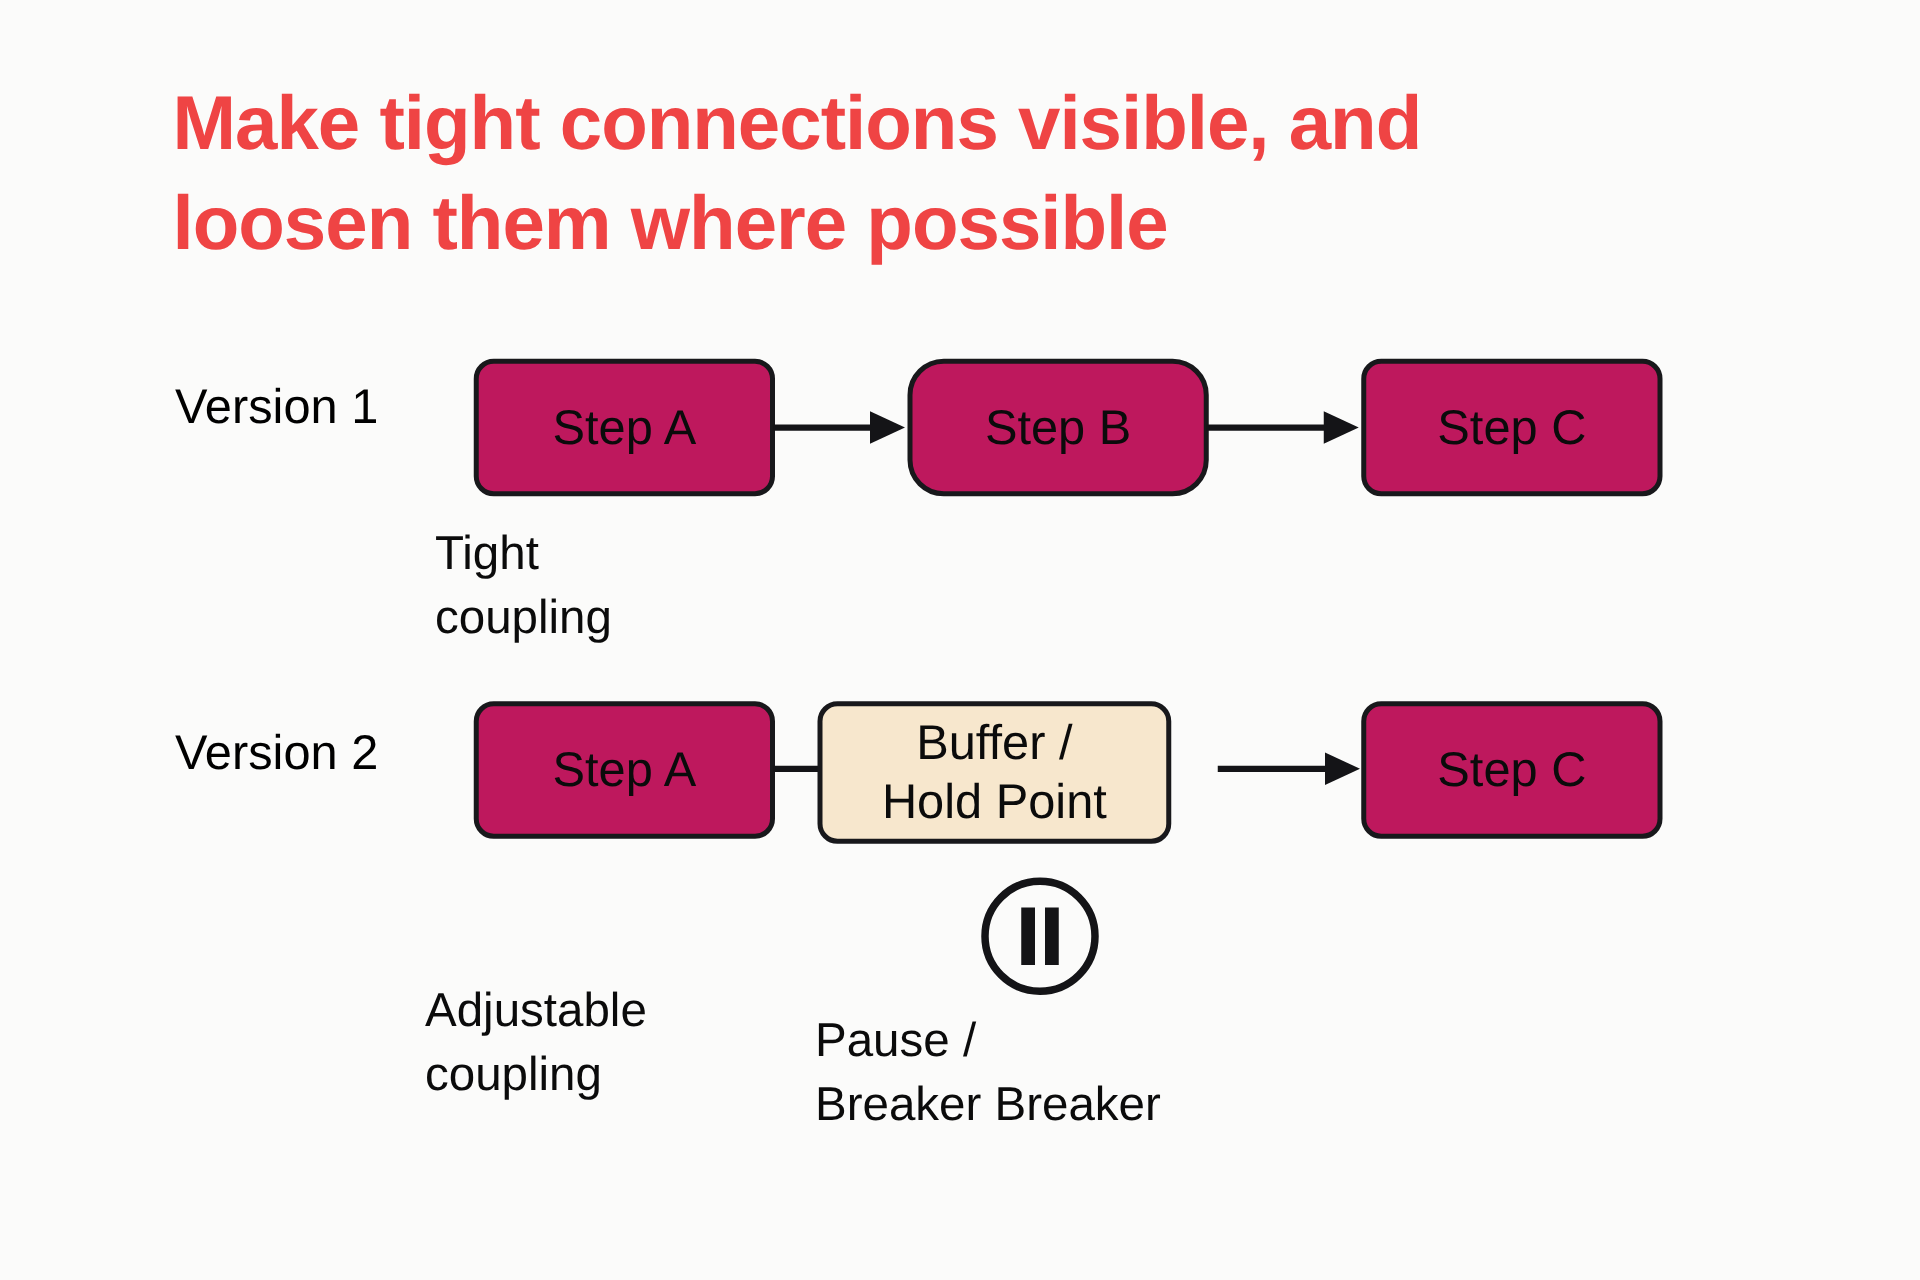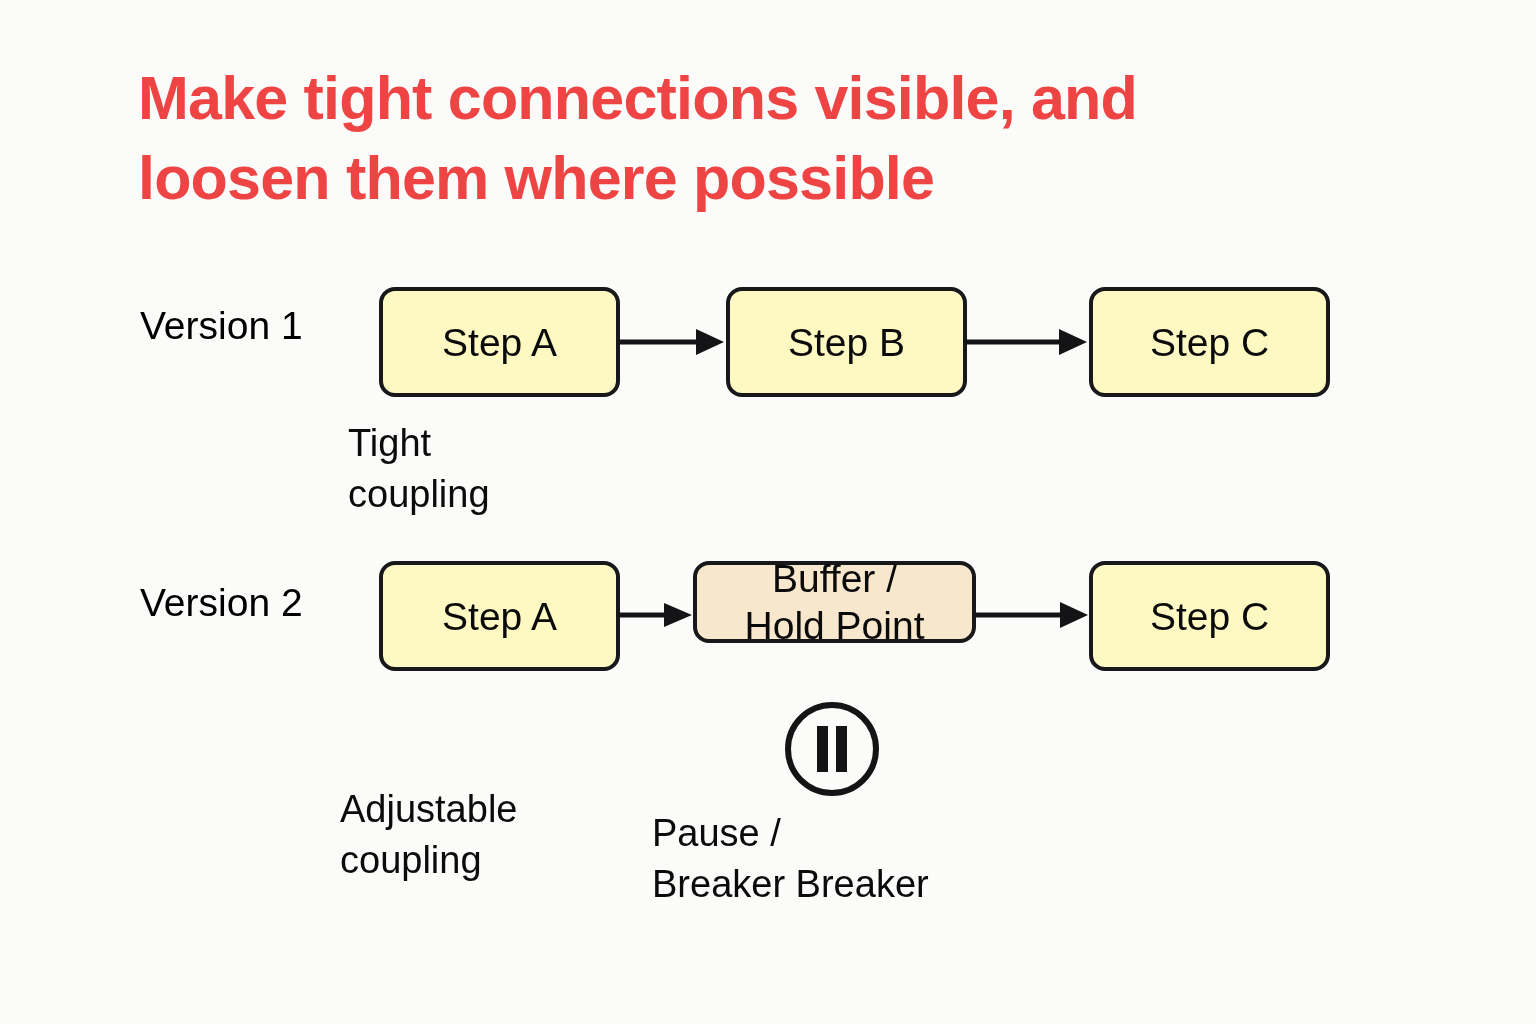--- a/index.html
+++ b/index.html
@@ -46,45 +46,45 @@
   }
   #version1-label { left: 140px; top: 303px; }
   #version2-label { left: 140px; top: 580px; }
 
   
   .pbox {
     position: absolute;
     box-sizing: border-box;
     border: 4px solid #18181b;
     border-radius: 16px;
-    background: #fef9c3;
+    background: #be185d;
     display: flex;
     align-items: center;
     justify-content: center;
     text-align: center;
   }
   .pbox .pbox-text {
     font-size: 39px;
     font-weight: 400;
     line-height: 47px;
     color: #0b0b0b;
     white-space: pre-line;
   }
   .pbox.accent {
     background: #f7e7cd;
   }
 
   
   #box-a1 { left: 379px; top: 287px; width: 241px; height: 110px; }
-  #box-b1 { left: 726px; top: 287px; width: 241px; height: 110px; }
+  #box-b1 { left: 726px; top: 287px; width: 241px; height: 110px; border-radius: 29px; }
   #box-c1 { left: 1089px; top: 287px; width: 241px; height: 110px; }
 
   
   #box-a2 { left: 379px; top: 561px; width: 241px; height: 110px; }
-  #box-buffer { left: 693px; top: 561px; width: 283px; height: 82px; }
+  #box-buffer { left: 654px; top: 561px; width: 283px; height: 114px; }
   #box-c2 { left: 1089px; top: 561px; width: 241px; height: 110px; }
 
   
   .arrow {
     position: absolute;
     height: 30px;
   }
   #arrow-a-b   { left: 618px;  top: 327px; width: 110px; }
   #arrow-b-c   { left: 965px;  top: 327px; width: 126px; }
   #arrow-a-buf { left: 618px;  top: 600px; width: 78px;  }

